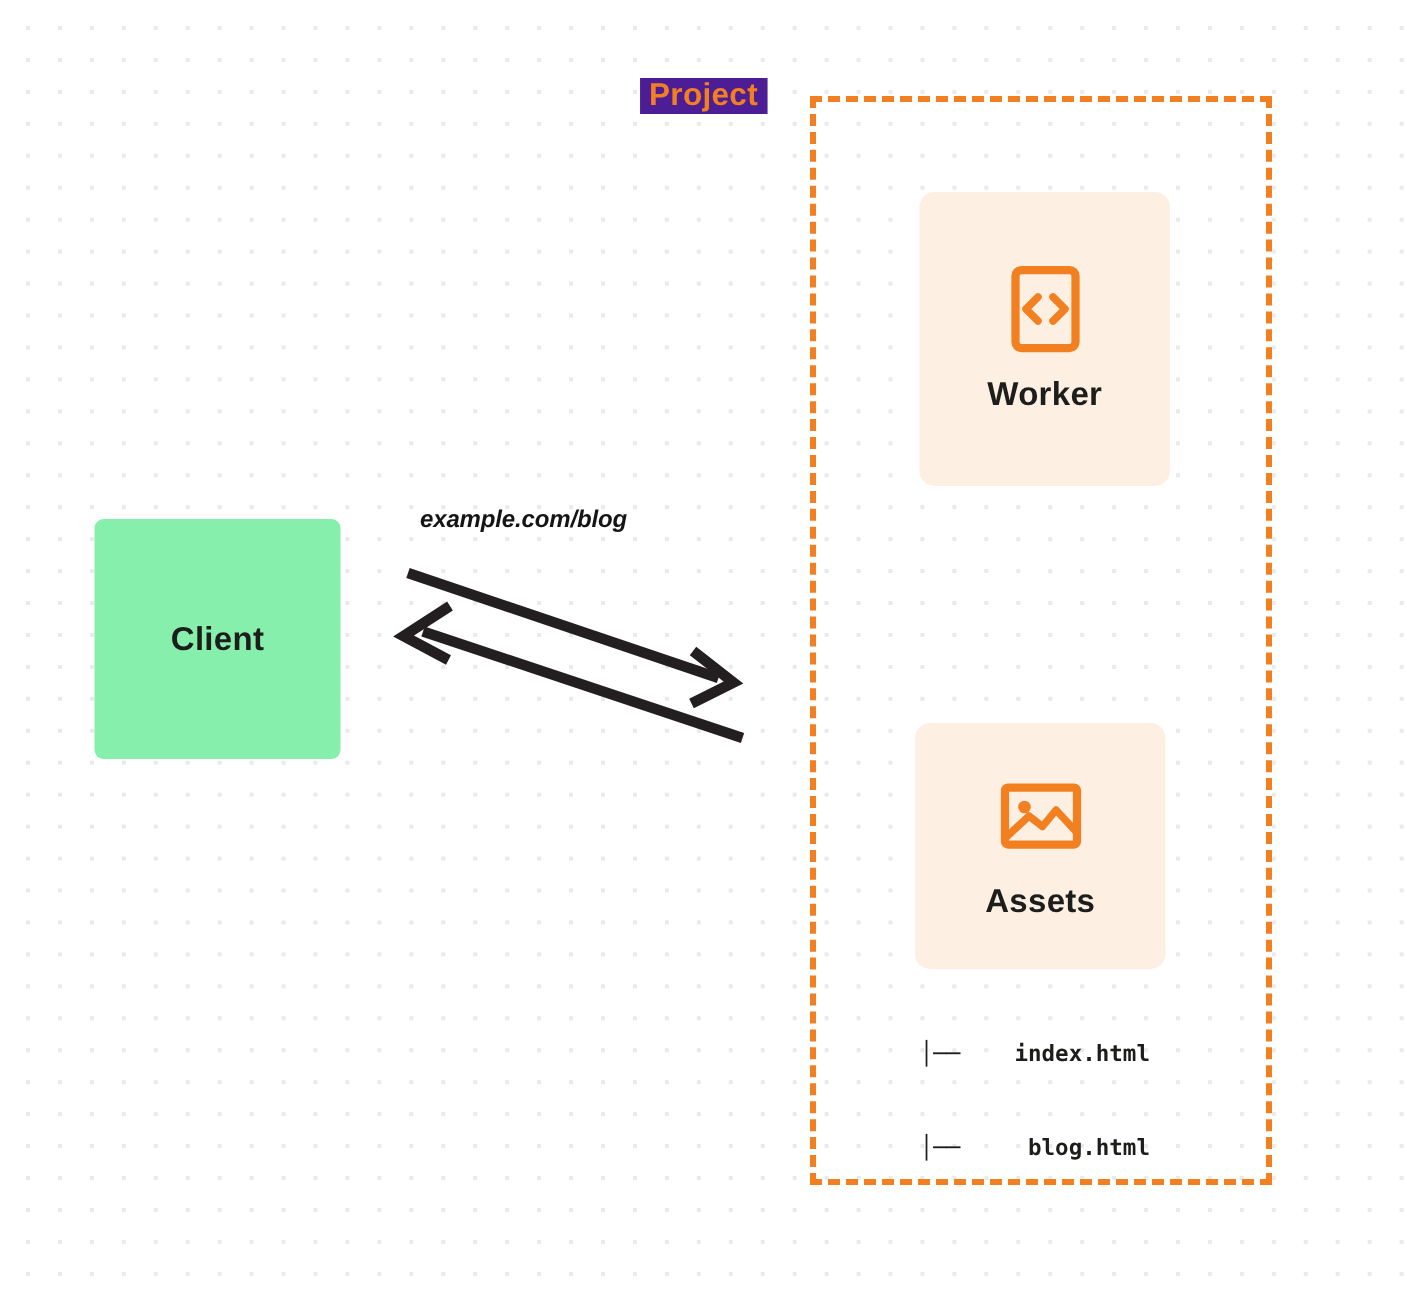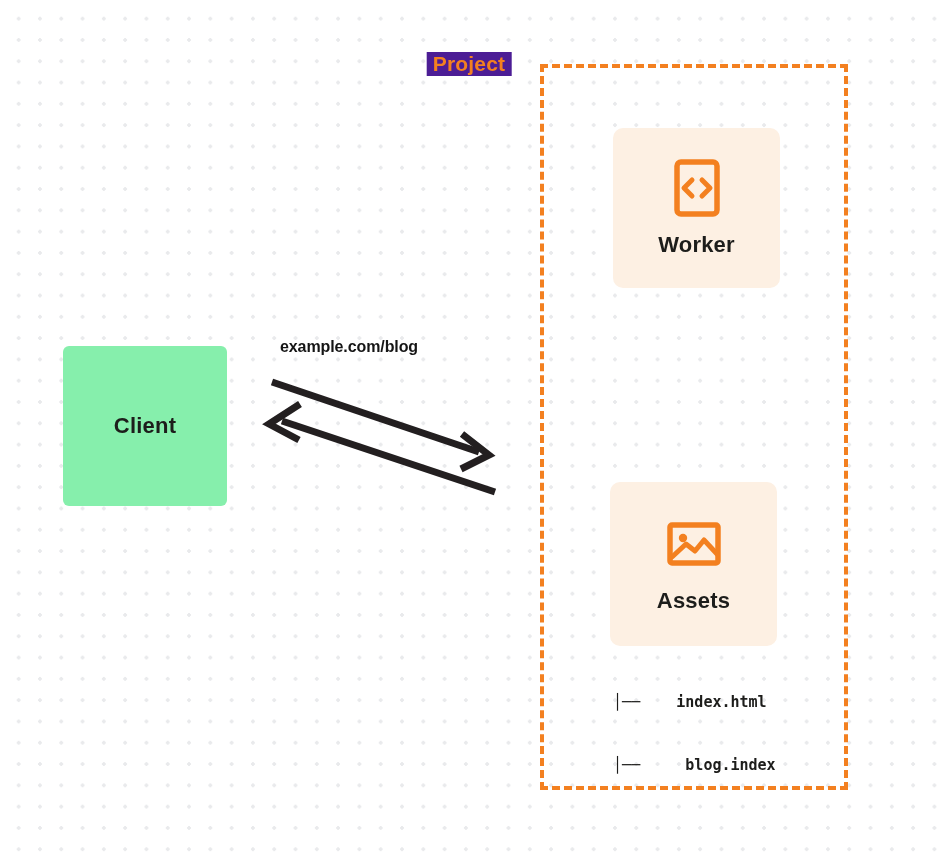--- a/index.html
+++ b/index.html
@@ -55,20 +55,21 @@
 
   .edge-label {
     position: absolute;
     left: 280px;
     top: 338px;
     font-size: 16px;
     font-weight: 700;
     color: #151515;
     letter-spacing: -0.1px;
     white-space: nowrap;
+    font-style: italic;
   }
 
   
   .project-box {
     position: absolute;
     left: 540px;
     top: 64px;
     width: 308px;
     height: 726px;
     border: 4px dashed #f38020;
@@ -95,21 +96,21 @@
     border-radius: 10px;
     display: flex;
     flex-direction: column;
     align-items: center;
     justify-content: center;
   }
   .card-worker {
     left: 613px;
     top: 128px;
     width: 167px;
-    height: 160px;
+    height: 196px;
   }
   .card-assets {
     left: 610px;
     top: 482px;
     width: 167px;
     height: 164px;
   }
   .service-icon {
     width: 60px;
     height: 60px;
@@ -179,17 +180,17 @@
     <svg class="service-icon" viewBox="0 0 60 60" xmlns="http://www.w3.org/2000/svg">
       <rect x="6" y="11" width="48" height="38" rx="2" ry="2" fill="none" stroke="#f38020" stroke-width="5.5"></rect>
       <circle cx="19" cy="24" r="4.2" fill="#f38020"></circle>
       <polyline points="8,43 22,30 31,37 40,26 53,40" fill="none" stroke="#f38020" stroke-width="5" stroke-linecap="round" stroke-linejoin="round"></polyline>
     </svg>
     <span class="service-label">Assets</span>
   </div>
 
   <div class="file-tree">
     <span class="tree-row">   │──    index.html</span>
-    <span class="tree-row">   │──     blog.index</span>
+    <span class="tree-row">   │──     blog.html</span>
     
   </div>
 
 </div>
 
 </body></html>

